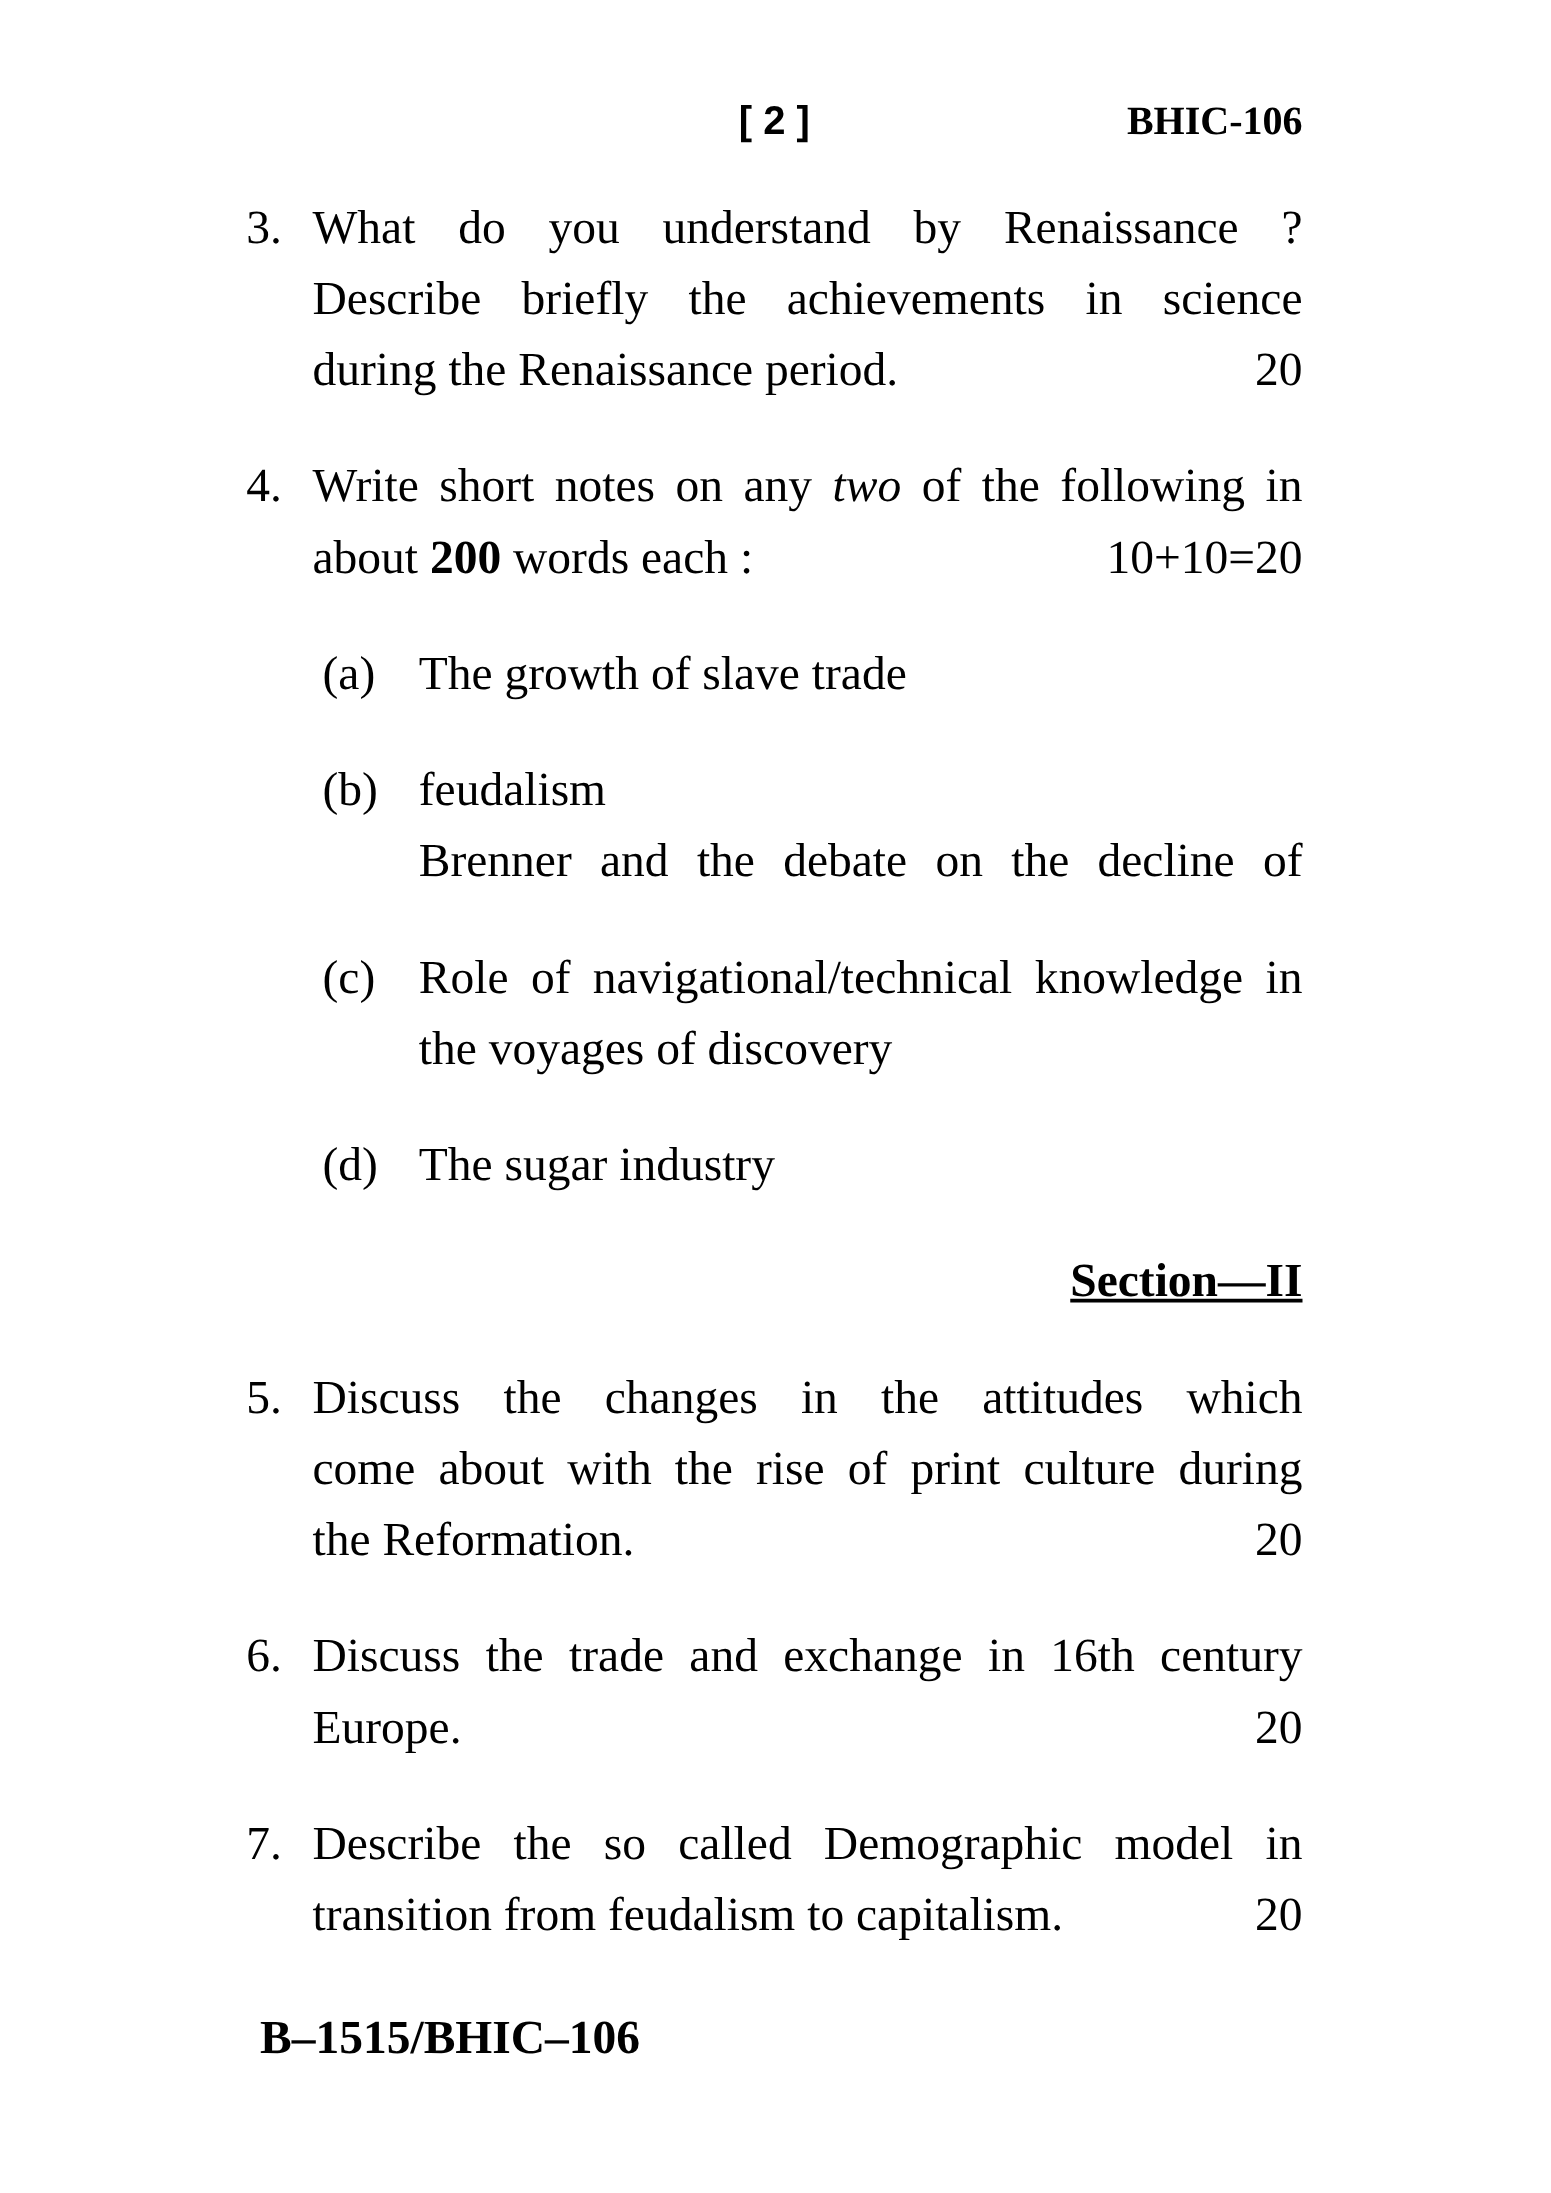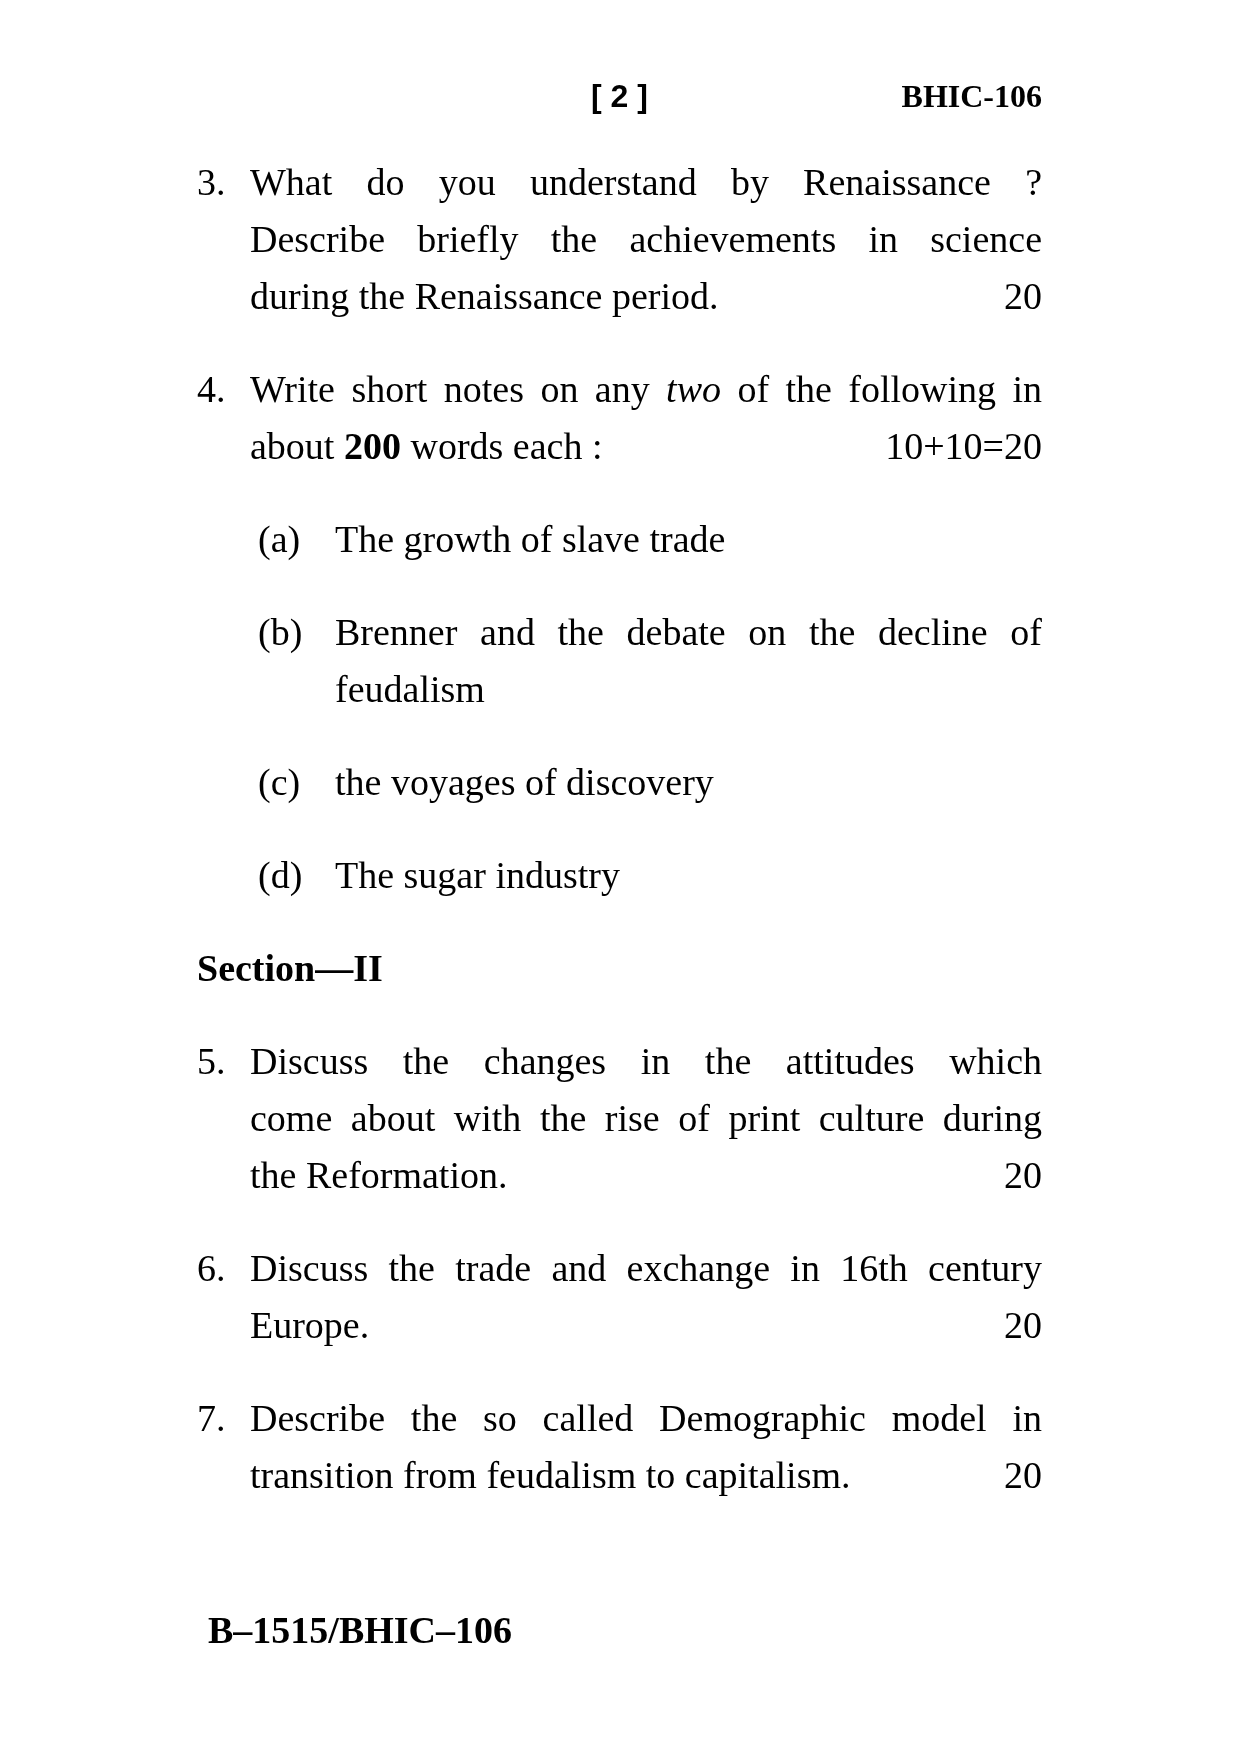--- a/index.html
+++ b/index.html
@@ -37,23 +37,24 @@
   .marks { white-space: nowrap; }
 
   
   .sub { display: grid; grid-template-columns: 77px 1fr; margin-left: 61px; margin-top: 36px; }
   .slabel { line-height: 57px; }
   .sbody { min-width: 0; }
 
   
   .section-heading {
     margin-top: 36px;
-    text-align: left;
+    text-align: right;
     font-weight: bold;
     line-height: 57px;
+    text-decoration: underline;
   }
 
   
   .footer {
     position: absolute;
     left: 208px; top: 1602px;
     font-weight: bold;
     line-height: 57px;
   }
 
@@ -96,28 +97,29 @@
   <div class="sub">
     <div class="slabel">(a)</div>
     <div class="sbody">
       <div class="line">The growth of slave trade</div>
     </div>
   </div>
 
   <div class="sub">
     <div class="slabel">(b)</div>
     <div class="sbody">
+      <div class="line">feudalism</div>
       <div class="line jline">Brenner and the debate on the decline of</div>
-      <div class="line">feudalism</div>
     </div>
   </div>
 
   <div class="sub">
     <div class="slabel">(c)</div>
     <div class="sbody">
+      <div class="line jline">Role of navigational/technical knowledge in</div>
       <div class="line">the voyages of discovery</div>
     </div>
   </div>
 
   <div class="sub">
     <div class="slabel">(d)</div>
     <div class="sbody">
       <div class="line">The sugar industry</div>
     </div>
   </div>

